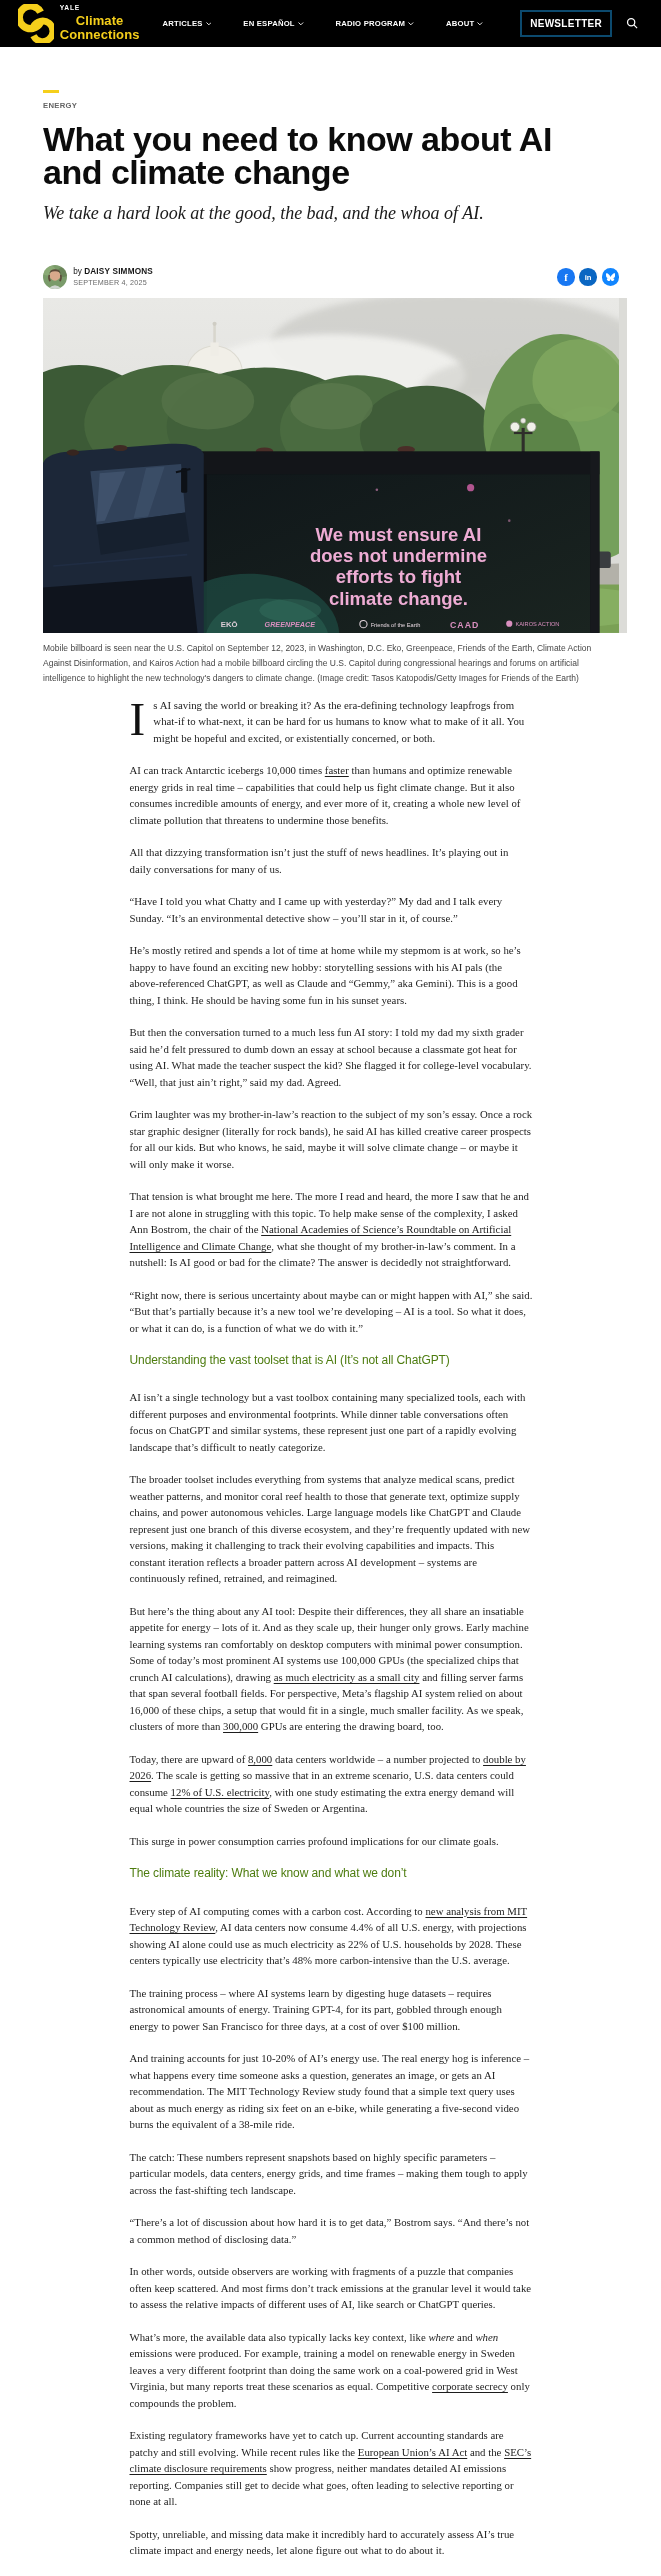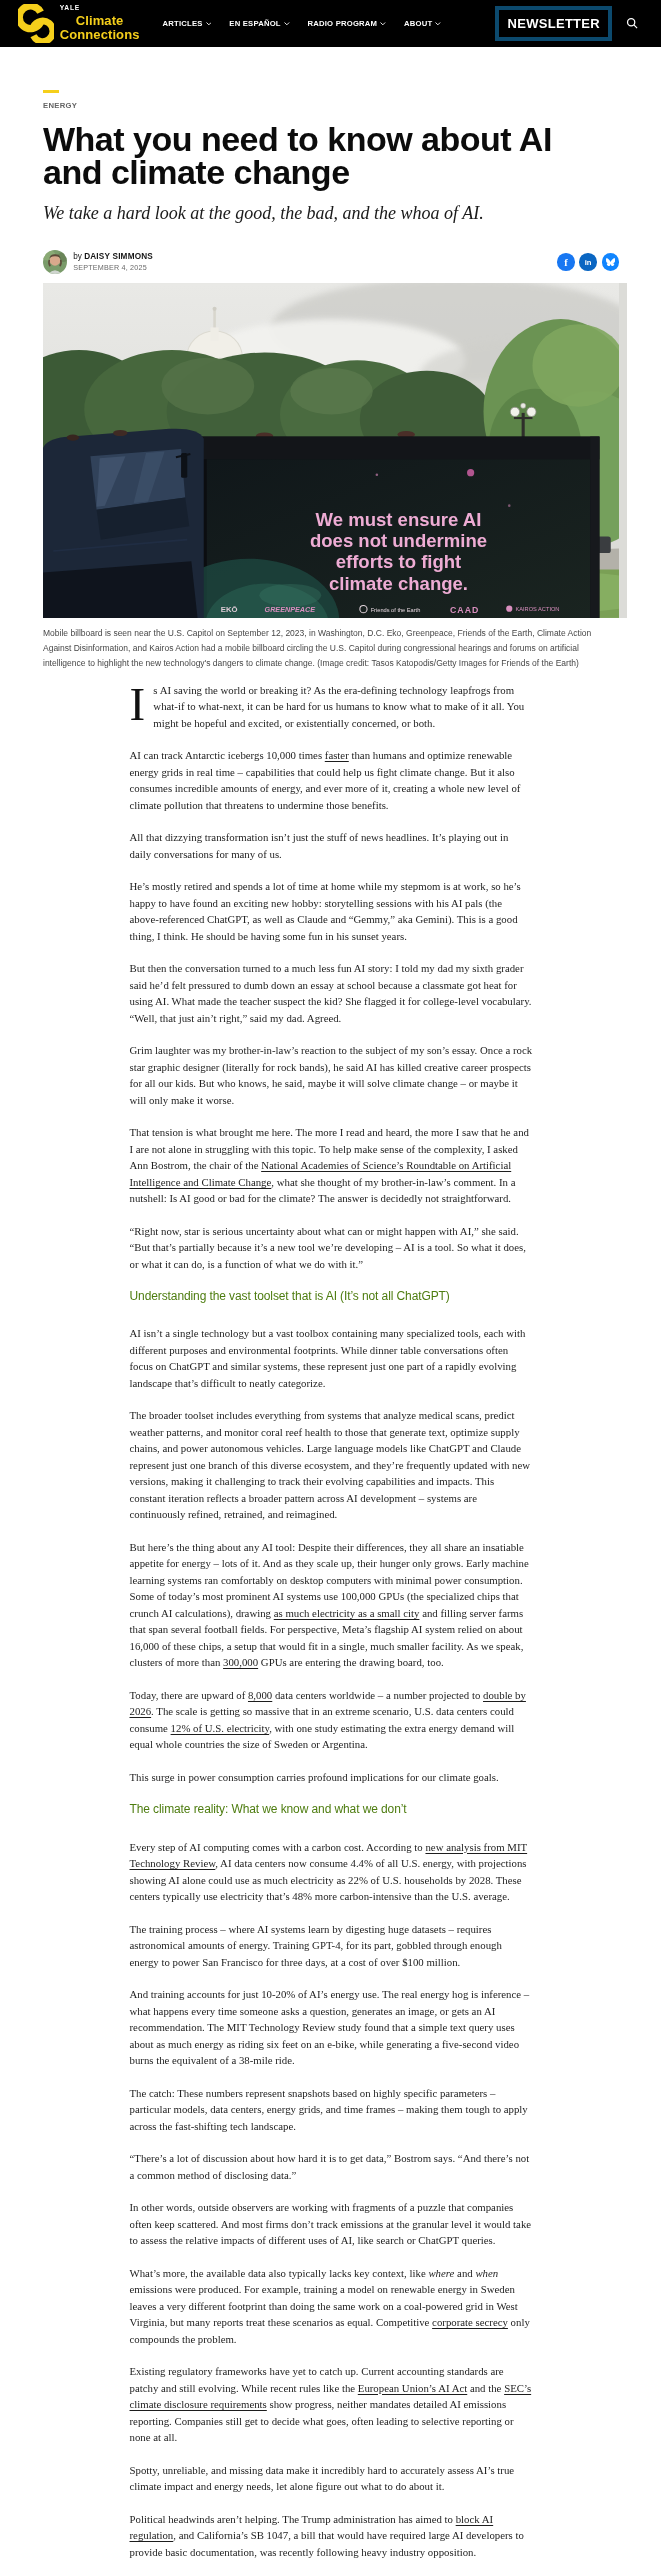--- a/index.html
+++ b/index.html
@@ -11,37 +11,37 @@
   }
   
   .site-header {
     height:47px; background:#000; display:flex; align-items:center;
     padding:0 24px 0 17.5px;
   }
   .brand { display:flex; align-items:center; gap:6.2px; cursor:pointer; }
   .brand-text { line-height:1; }
   .brand-yale { color:#fff; font-size:6.7px; font-weight:bold; letter-spacing:0.8px; margin-bottom:2.1px; }
   .brand-line { color:#f5cf1b; font-size:13px; font-weight:bold; letter-spacing:0.1px; line-height:1.08;text-align:center; }
-  .main-nav { display:flex; align-items:flex-end; gap:18px; margin-left:23px; }
+  .main-nav { display:flex; align-items:flex-end; gap:32px; margin-left:23px; }
   .nav-item { display:flex; align-items:center; gap:3.1px; color:#fff; font-size:7.7px; font-weight:bold;
     letter-spacing:0.2px; cursor:pointer; white-space:nowrap; }
   .header-actions { margin-left:auto; display:flex; align-items:center; gap:13.4px; }
-  .newsletter-btn { border:4px solid #0c4a6e; color:#fff; background:transparent; font-family:inherit;
-    font-size:13px; font-weight:bold; letter-spacing:0.3px; padding:5.7px 8.2px; cursor:pointer; }
+  .newsletter-btn { border:2px solid #0c4a6e; color:#fff; background:transparent; font-family:inherit;
+    font-size:10px; font-weight:bold; letter-spacing:0.3px; padding:5.7px 8.2px; cursor:pointer; }
   .search-btn { background:none; border:none; cursor:pointer; padding:0; display:flex; }
   
   .wrap { width:576px; margin:0 auto; }
   .eyebrow-dash { width:15.5px; height:3.1px; background:#f5cf1b; margin-top:43px; }
   .eyebrow { margin-top:8.2px; font-size:7.7px; font-weight:bold; color:#646464; letter-spacing:0.3px; }
   .page-title { margin:12.4px 0 0; font-size:34px; line-height:33px; letter-spacing:-0.5px;
     font-weight:bold; color:#0c0c0c; max-width:536px; }
   .subtitle { margin:14.4px 0 0; font-family:"Liberation Serif", serif; font-style:italic;
     font-size:18px; color:#1a1a1a; }
   
-  .byline-row { margin-top:26px; display:flex; align-items:center; justify-content:space-between; }
+  .byline-row { margin-top:41px; display:flex; align-items:center; justify-content:space-between; }
   .byline-left { display:flex; align-items:center; gap:6.2px; }
   .avatar { width:24px; height:24px; border-radius:50%; overflow:hidden; flex:0 0 auto; }
   .byline-name { font-size:8.2px; color:#161616; }
   .byline-name b { letter-spacing:0.2px; }
   .byline-date { margin-top:2.6px; font-size:7.2px; color:#696969; letter-spacing:0.2px; }
   .share-row { display:flex; gap:4.6px; }
   .share-btn { width:17.5px; height:17.5px; border-radius:50%; border:none; cursor:pointer;
     display:flex; align-items:center; justify-content:center; color:#fff; padding:0; }
   .share-fb { background:#1877f2; font-size:10.3px; font-weight:bold; font-family:"Liberation Serif",serif; }
   .share-li { background:#0a66c2; }
@@ -272,25 +272,26 @@
         </g>
       </svg>
     </figure>
     <figcaption class="hero-caption">Mobile billboard is seen near the U.S. Capitol on September 12, 2023, in Washington, D.C. Eko, Greenpeace, Friends of the Earth, Climate Action Against Disinformation, and Kairos Action had a mobile billboard circling the U.S. Capitol during congressional hearings and forums on artificial intelligence to highlight the new technology's dangers to climate change. (Image credit: Tasos Katopodis/Getty Images for Friends of the Earth)</figcaption>
   </div>
 
   <article class="article-body" id="article-body">
       <p><span class="dropcap">I</span>s AI saving the world or breaking it? As the era-defining technology leapfrogs from what-if to what-next, it can be hard for us humans to know what to make of it all. You might be hopeful and excited, or existentially concerned, or both.</p>
       <p>AI can track Antarctic icebergs 10,000 times <a>faster</a> than humans and optimize renewable energy grids in real time – capabilities that could help us fight climate change. But it also consumes incredible amounts of energy, and ever more of it, creating a whole new level of climate pollution that threatens to undermine those benefits.</p>
       <p>All that dizzying transformation isn’t just the stuff of news headlines. It’s playing out in daily conversations for many of us.</p>
+      <p>“Have I told you what Chatty and I came up with yesterday?” My dad and I talk every Sunday. “It’s an environmental detective show – you’ll star in it, of course.”</p>
       <p>He’s mostly retired and spends a lot of time at home while my stepmom is at work, so he’s happy to have found an exciting new hobby: storytelling sessions with his AI pals (the above-referenced ChatGPT, as well as Claude and “Gemmy,” aka Gemini). This is a good thing, I think. He should be having some fun in his sunset years.</p>
       <p>But then the conversation turned to a much less fun AI story: I told my dad my sixth grader said he’d felt pressured to dumb down an essay at school because a classmate got heat for using AI. What made the teacher suspect the kid? She flagged it for college-level vocabulary. “Well, that just ain’t right,” said my dad. Agreed.</p>
       <p>Grim laughter was my brother-in-law’s reaction to the subject of my son’s essay. Once a rock star graphic designer (literally for rock bands), he said AI has killed creative career prospects for all our kids. But who knows, he said, maybe it will solve climate change – or maybe it will only make it worse.</p>
       <p>That tension is what brought me here. The more I read and heard, the more I saw that he and I are not alone in struggling with this topic. To help make sense of the complexity, I asked Ann Bostrom, the chair of the <a>National Academies of Science’s Roundtable on Artificial Intelligence and Climate Change</a>, what she thought of my brother-in-law’s comment. In a nutshell: Is AI good or bad for the climate? The answer is decidedly not straightforward.</p>
-      <p>“Right now, star is serious uncertainty about what can or might happen with AI,” she said. “But that’s partially because it’s a new tool we’re developing – AI is a tool. So what it does, or what it can do, is a function of what we do with it.”</p>
+      <p>“Right now, there is serious uncertainty about maybe can or might happen with AI,” she said. “But that’s partially because it’s a new tool we’re developing – AI is a tool. So what it does, or what it can do, is a function of what we do with it.”</p>
       <h2>Understanding the vast toolset that is AI (It’s not all ChatGPT)</h2>
       <p>AI isn’t a single technology but a vast toolbox containing many specialized tools, each with different purposes and environmental footprints. While dinner table conversations often focus on ChatGPT and similar systems, these represent just one part of a rapidly evolving landscape that’s difficult to neatly categorize.</p>
       <p>The broader toolset includes everything from systems that analyze medical scans, predict weather patterns, and monitor coral reef health to those that generate text, optimize supply chains, and power autonomous vehicles. Large language models like ChatGPT and Claude represent just one branch of this diverse ecosystem, and they’re frequently updated with new versions, making it challenging to track their evolving capabilities and impacts. This constant iteration reflects a broader pattern across AI development – systems are continuously refined, retrained, and reimagined.</p>
       <p>But here’s the thing about any AI tool: Despite their differences, they all share an insatiable appetite for energy – lots of it. And as they scale up, their hunger only grows. Early machine learning systems ran comfortably on desktop computers with minimal power consumption. Some of today’s most prominent AI systems use 100,000 GPUs (the specialized chips that crunch AI calculations), drawing <a>as much electricity as a small city</a> and filling server farms that span several football fields. For perspective, Meta’s flagship AI system relied on about 16,000 of these chips, a setup that would fit in a single, much smaller facility. As we speak, clusters of more than <a>300,000</a> GPUs are entering the drawing board, too.</p>
       <p>Today, there are upward of <a>8,000</a> data centers worldwide – a number projected to <a>double by 2026</a>. The scale is getting so massive that in an extreme scenario, U.S. data centers could consume <a>12% of U.S. electricity</a>, with one study estimating the extra energy demand will equal whole countries the size of Sweden or Argentina.</p>
       <p>This surge in power consumption carries profound implications for our climate goals.</p>
       <h2>The climate reality: What we know and what we don’t</h2>
       <p>Every step of AI computing comes with a carbon cost. According to <a>new analysis from MIT Technology Review</a>, AI data centers now consume 4.4% of all U.S. energy, with projections showing AI alone could use as much electricity as 22% of U.S. households by 2028. These centers typically use electricity that’s 48% more carbon-intensive than the U.S. average.</p>
       <p>The training process – where AI systems learn by digesting huge datasets – requires astronomical amounts of energy. Training GPT-4, for its part, gobbled through enough energy to power San Francisco for three days, at a cost of over $100 million.</p>
       <p>And training accounts for just 10-20% of AI’s energy use. The real energy hog is inference – what happens every time someone asks a question, generates an image, or gets an AI recommendation. The MIT Technology Review study found that a simple text query uses about as much energy as riding six feet on an e-bike, while generating a five-second video burns the equivalent of a 38-mile ride.</p>

